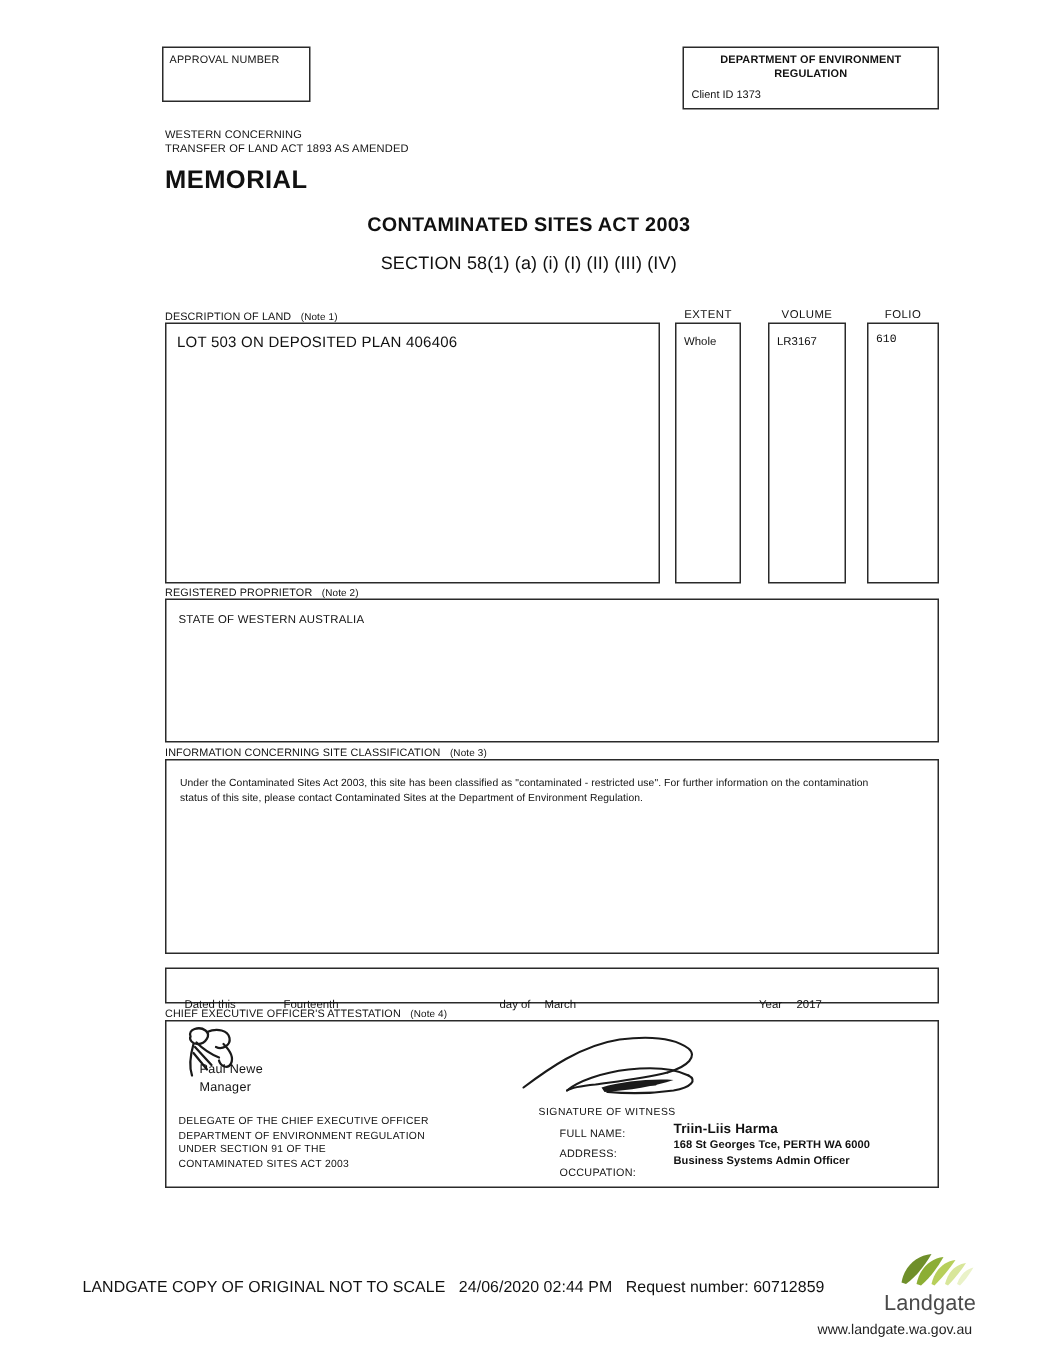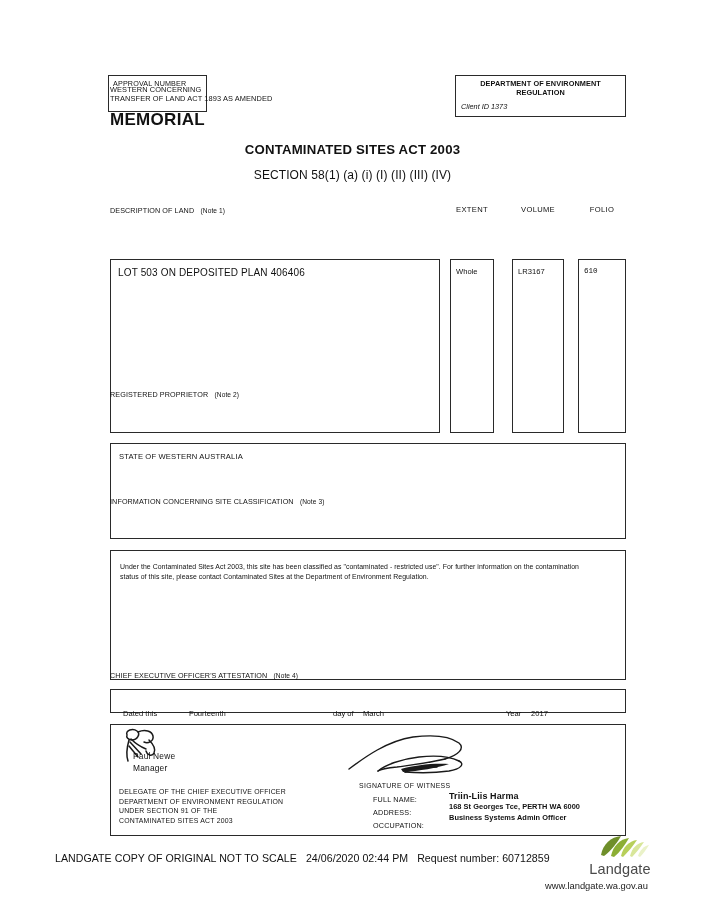--- a/index.html
+++ b/index.html
@@ -40,21 +40,20 @@
   }
   .dept-title {
     position: absolute; left: 0; right: 0; top: 3px;
     text-align: center;
     font-size: 7.3px; font-weight: bold; line-height: 9.3px;
     letter-spacing: .1px;
   }
   .client-id {
     position: absolute; left: 5px; top: 26px;
     font-size: 7.3px;
-    font-style: italic;
   }
 
   .wa-lines {
     left: 110px; top: 85px;
     font-size: 7.4px; line-height: 9.4px; letter-spacing: .1px;
   }
   .memorial {
     left: 110px; top: 110px;
     font-size: 17px; font-weight: bold; letter-spacing: .3px;
   }
@@ -74,21 +73,21 @@
   .field-label {
     font-size: 7.2px; letter-spacing: .1px; white-space: nowrap;
   }
   .field-label .note { font-size: 6.6px; }
 
   .col-head {
     font-size: 7.6px; text-align: center; letter-spacing: .3px;
   }
 
   
-  .bx { border: 1px solid #2a2a2a; box-sizing: border-box; background:#fff;margin-top:44px; }
+  .bx { border: 1px solid #2a2a2a; box-sizing: border-box; background:#fff; }
 
   .desc-label { left: 110px; top: 206px; }
   .desc-box   { left: 110px; top: 215px; width: 330px; height: 174px; }
   .desc-text  { position: absolute; left: 7px; top: 7px; font-size: 10px; letter-spacing:.15px;}
 
   .extent-head { left: 450px; top: 205px; width: 44px; }
   .extent-box  { left: 450px; top: 215px; width: 44px; height: 174px; }
   .volume-head { left: 512px; top: 205px; width: 52px; }
   .volume-box  { left: 512px; top: 215px; width: 52px; height: 174px; }
   .folio-head  { left: 578px; top: 205px; width: 48px; }

